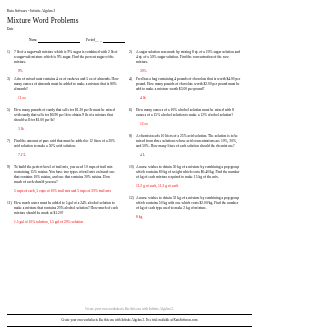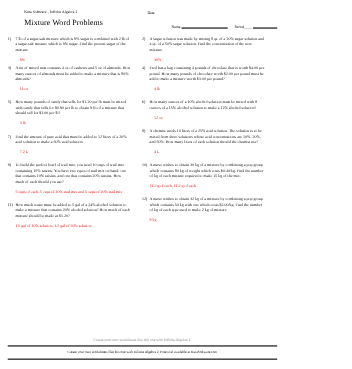--- a/index.html
+++ b/index.html
@@ -20,22 +20,23 @@
     left: 0; top: 0;
     width: 259px;
     height: 335px;
     box-sizing: border-box;
     padding: 9px 7px 0 7px;
   }
 
   
   .header {
     display: flex;
-    justify-content: flex-end;
+    justify-content: space-between;
     align-items: flex-start;
+    flex-direction: column;
   }
   .hdr-left { width: 112px; }
   .hdr-right { width: 118px; padding-top: 1px; }
 
   .software-line {
     font-size: 3.4px;
     line-height: 4.6px;
     letter-spacing: 0.05px;
     color: #000;
     white-space: nowrap;

